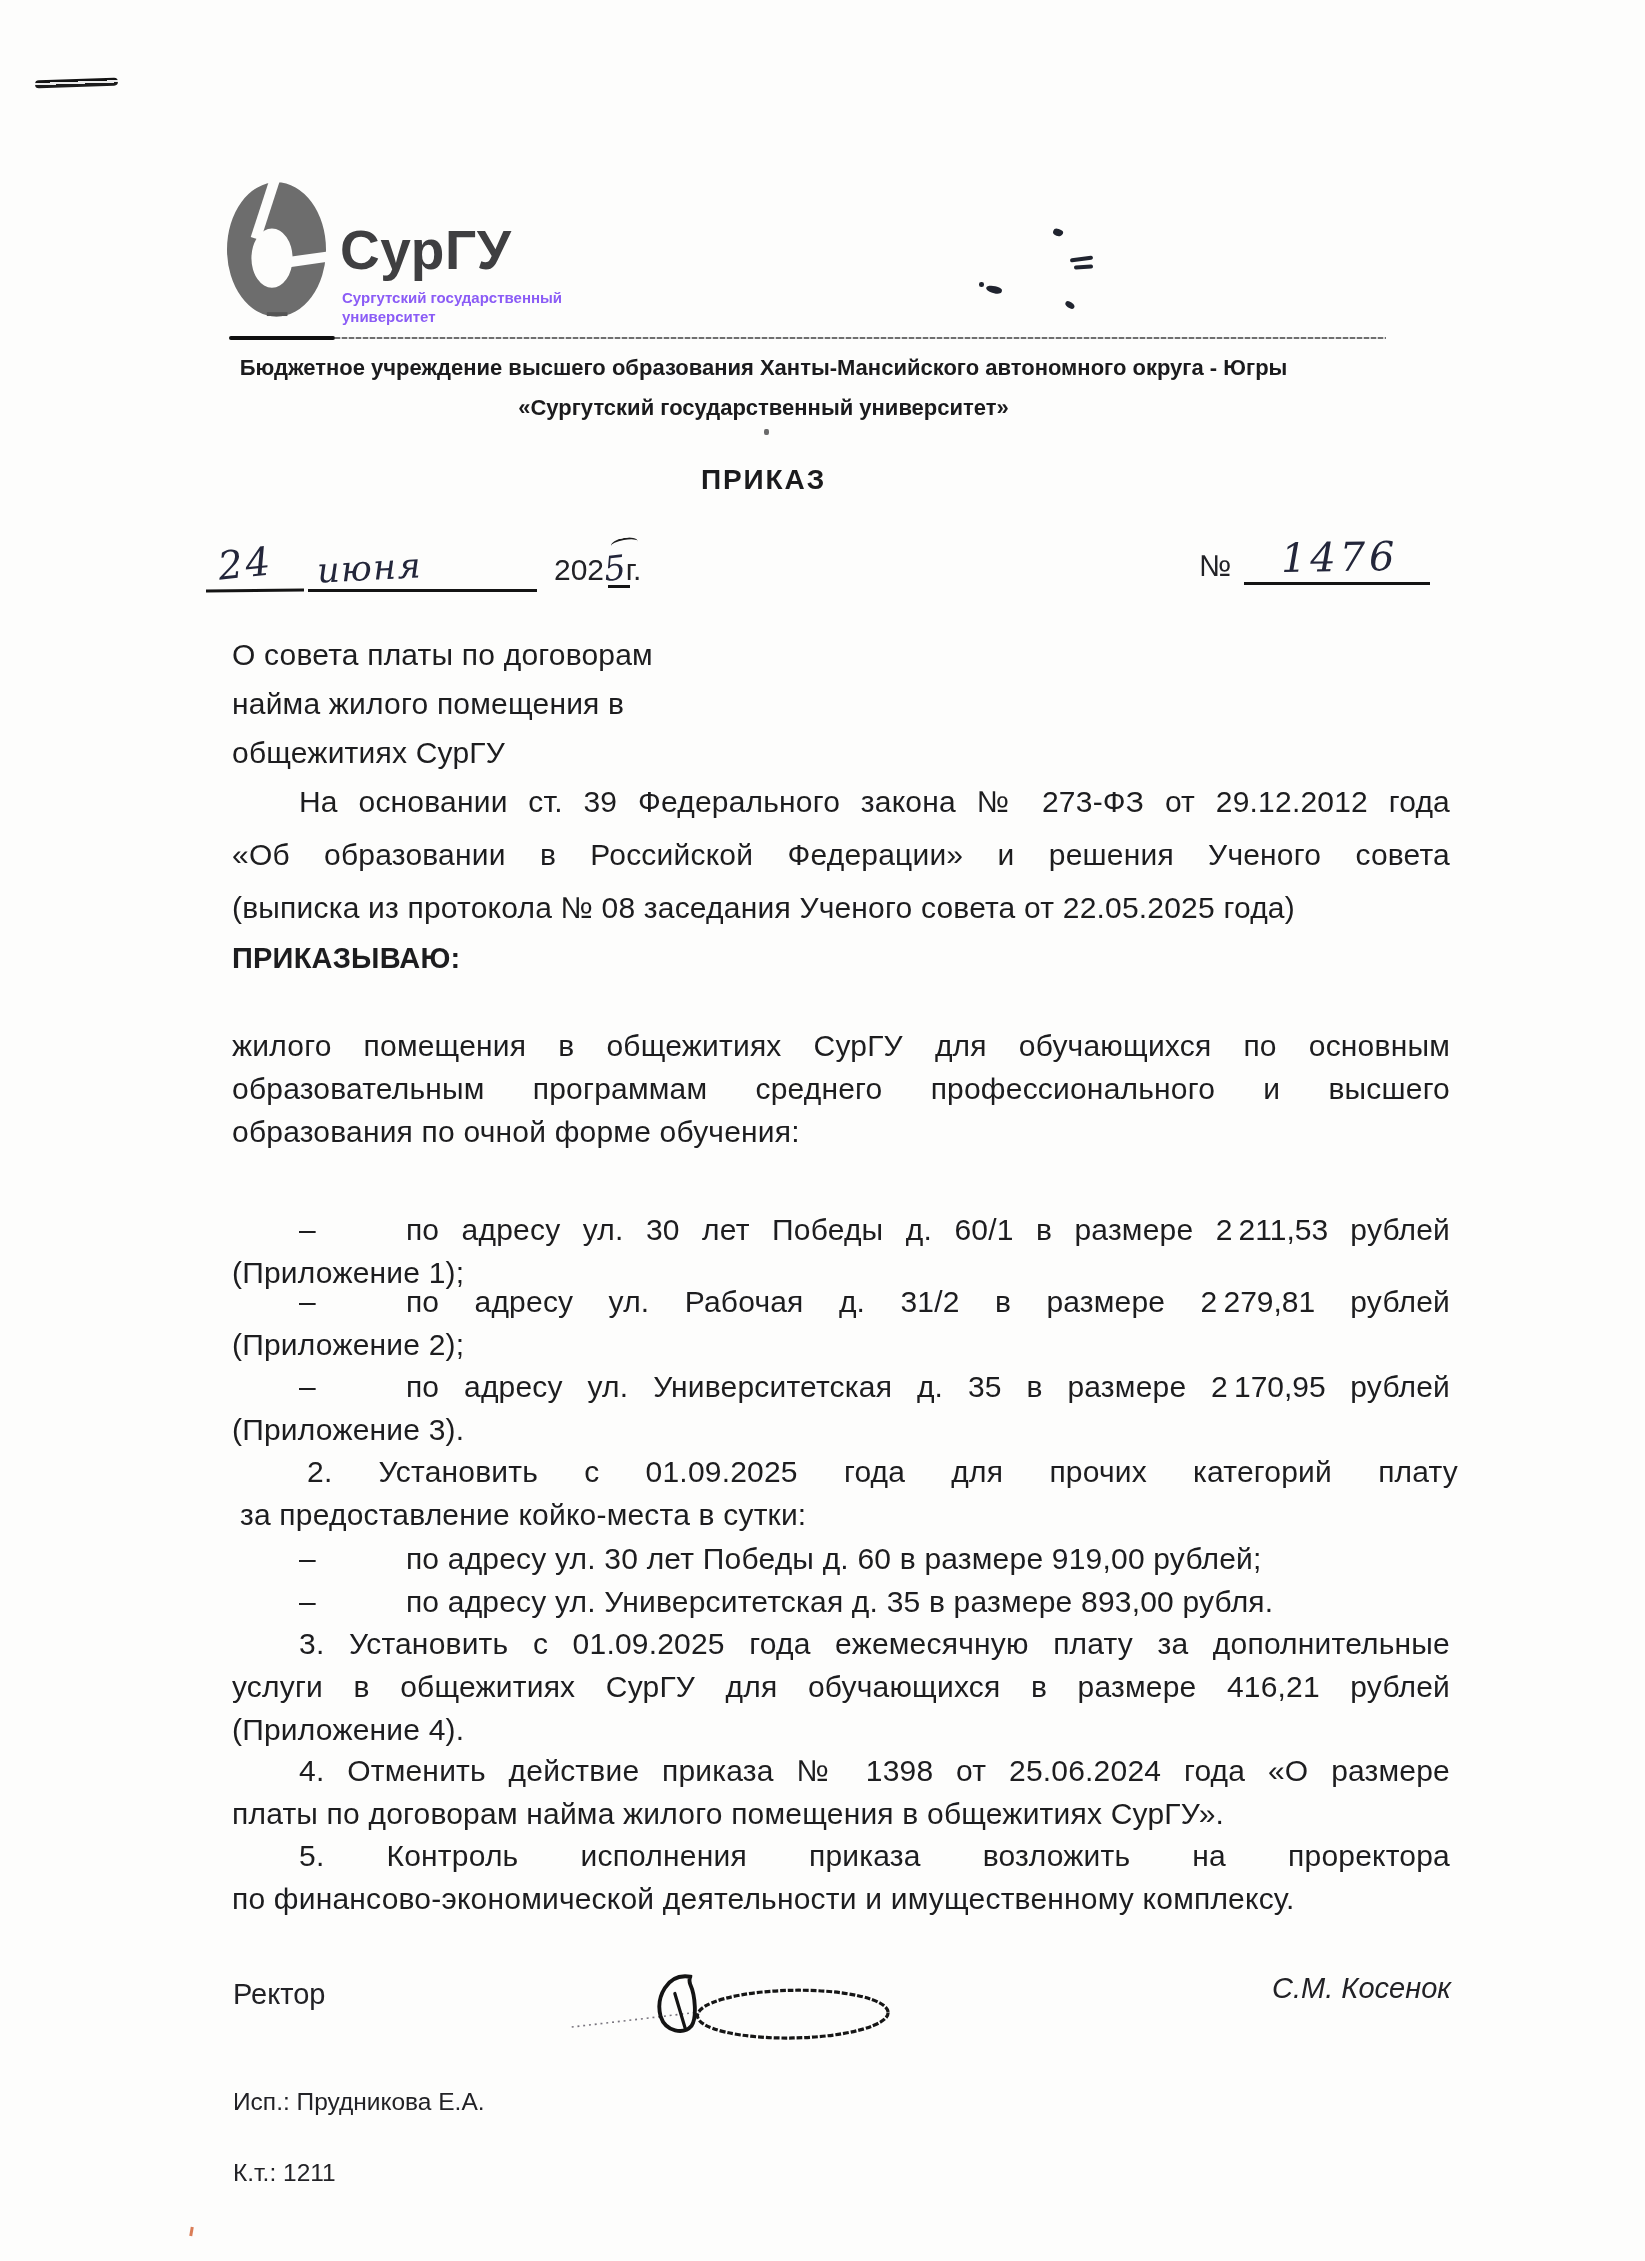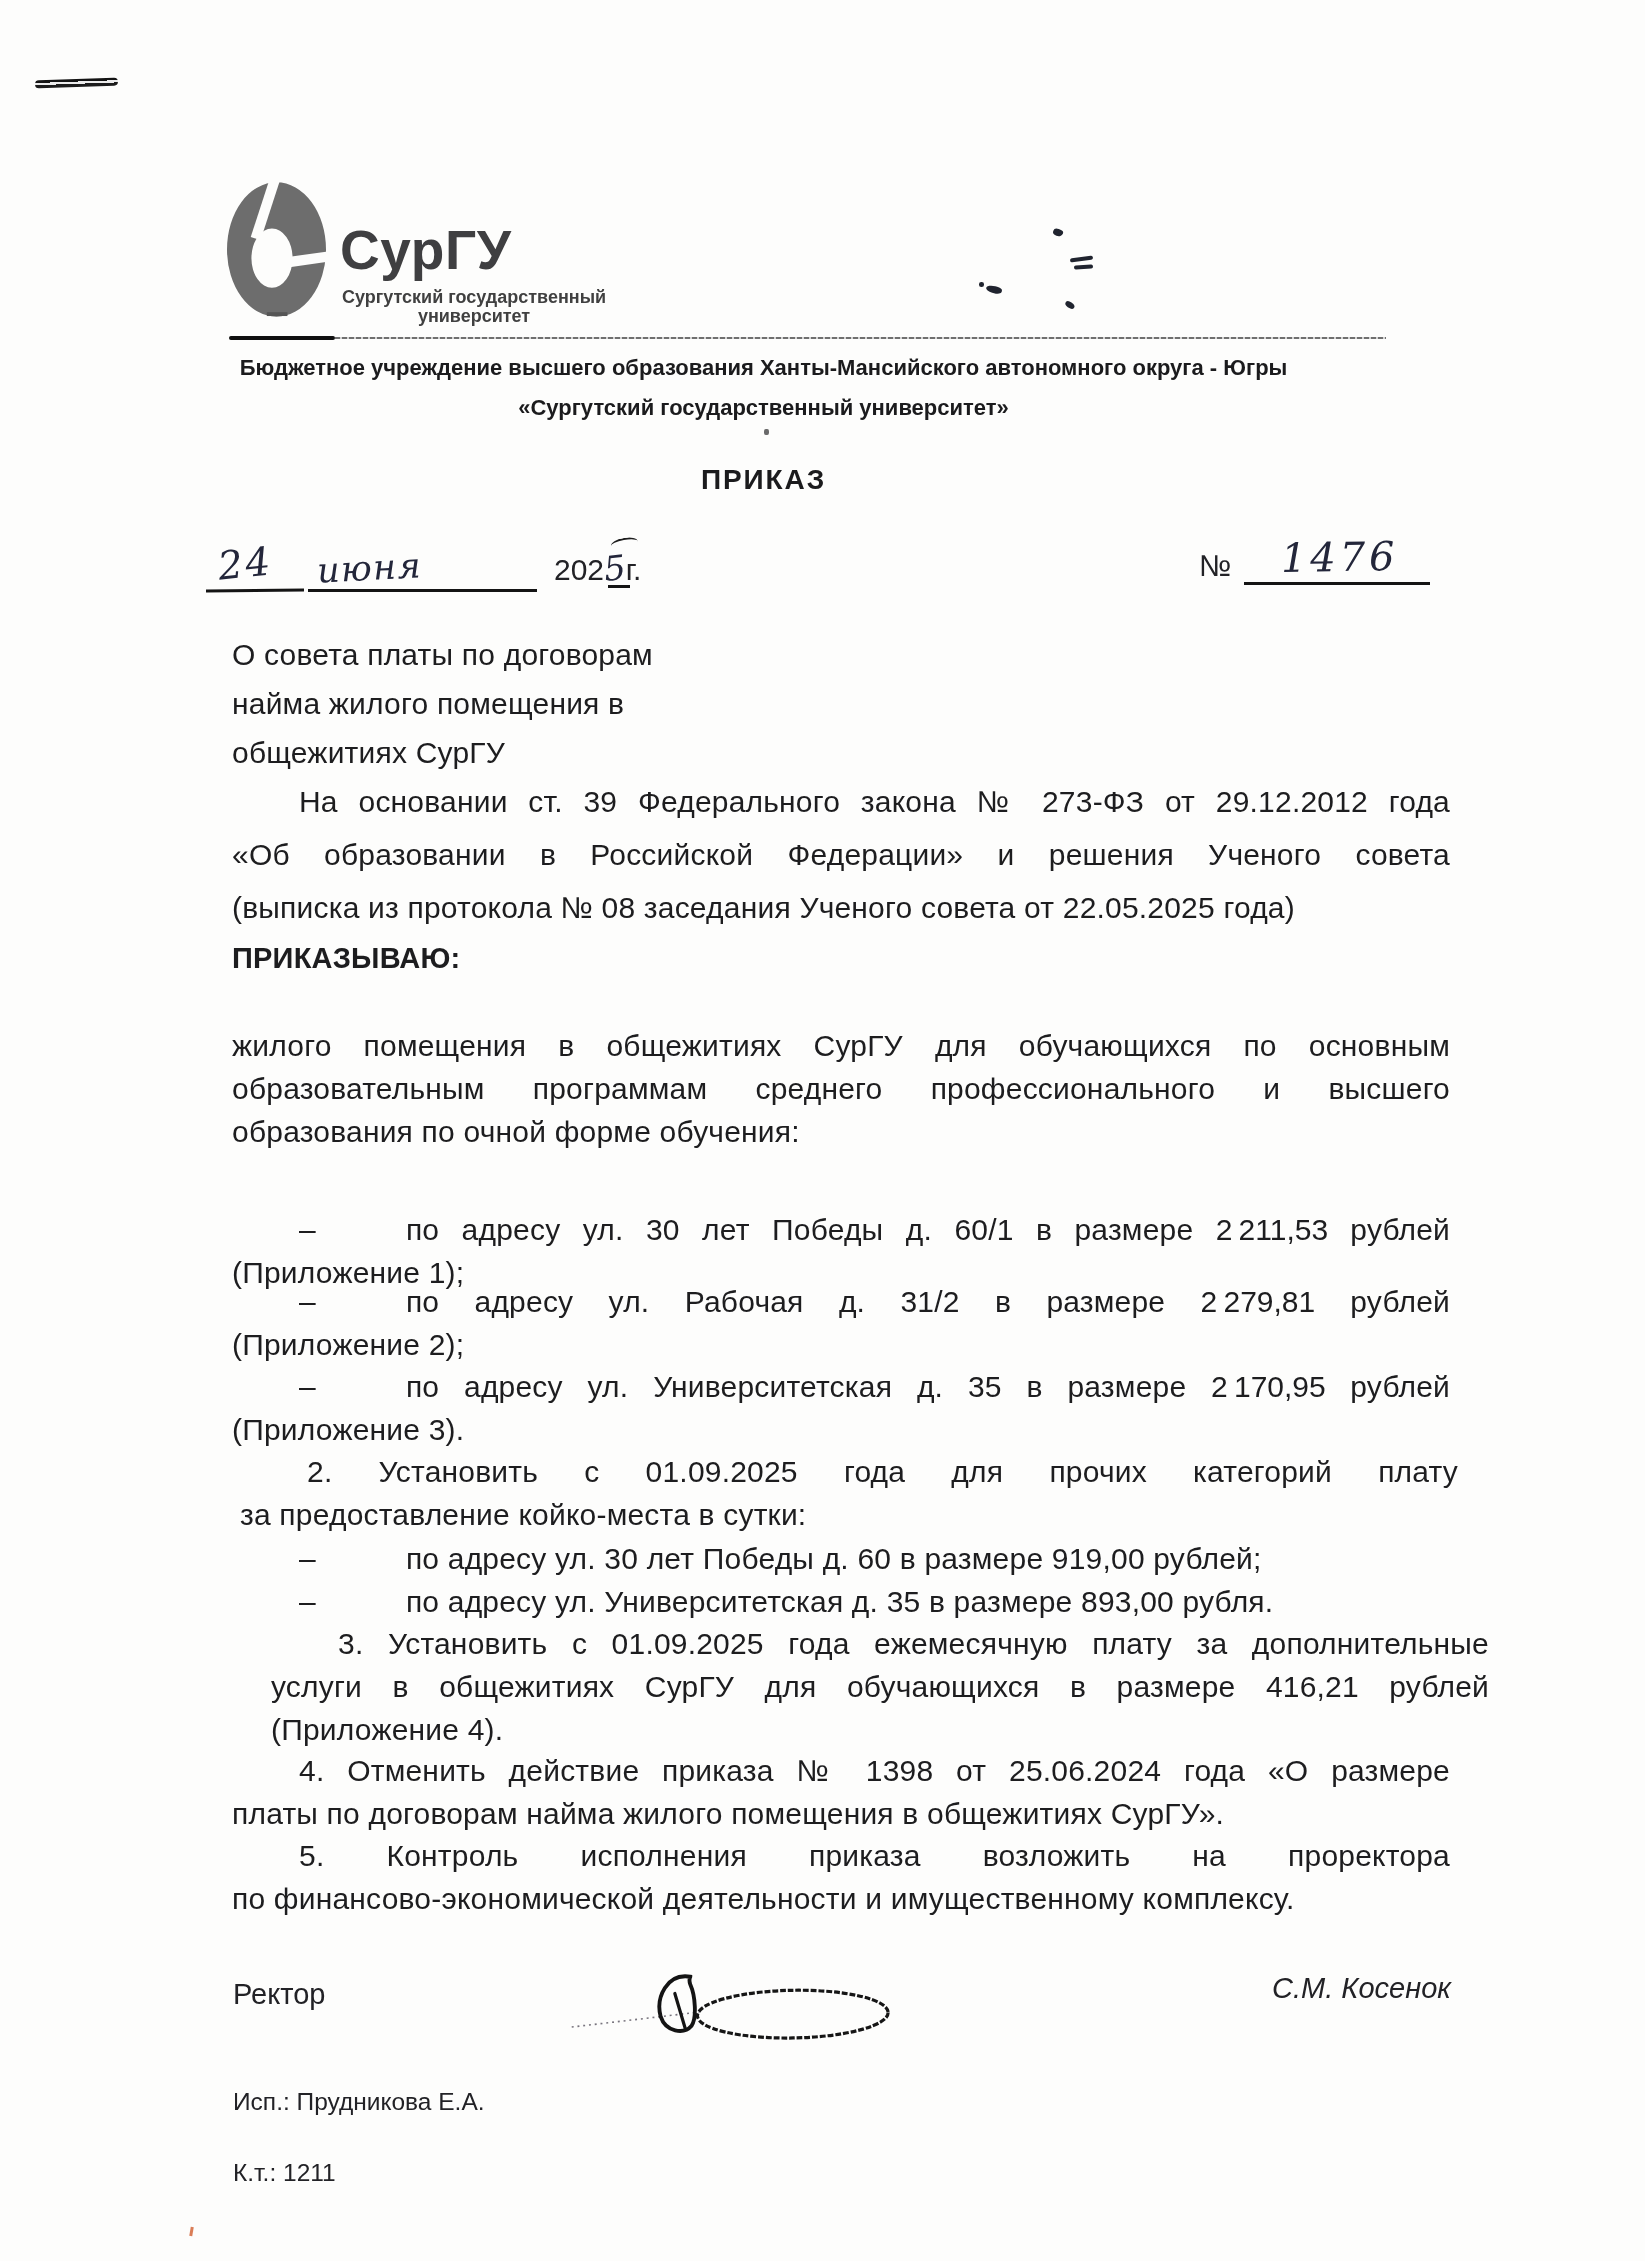--- a/index.html
+++ b/index.html
@@ -22,21 +22,21 @@
   .sp3{left:1074px;top:265px;width:19.3px;height:3.9px;border-radius:1.9px;transform:rotate(-4deg);}
   .sp4{left:979px;top:282px;width:4.5px;height:4.5px;border-radius:50%;}
   .sp5{left:986px;top:286px;width:15.5px;height:7px;border-radius:60% 40% 50% 50%;transform:rotate(15deg);}
   .sp6{left:1065px;top:302px;width:9.7px;height:5.8px;border-radius:50%;transform:rotate(35deg);}
   .sp7{left:764px;top:429px;width:4.5px;height:5.8px;border-radius:40%;background:#6a6a6a;}
   .sp8{left:190px;top:2227px;width:3.2px;height:9px;background:#d4663a;opacity:.85;transform:rotate(10deg);}
 
   
   .logo-svg{left:227px;top:182px;width:99px;height:135px;}
   .logo-acronym{left:340px;top:218px;font-size:55px;font-weight:bold;color:#3f3f41;letter-spacing:0.6px;}
-  .logo-sub{left:342px;top:288px;font-size:18px;font-weight:bold;color:#404040;line-height:19.3px;text-align:center;}
+  .logo-sub{left:342px;top:288px;font-size:15px;font-weight:bold;color:#8b5cf6;line-height:19.3px;}
 
   
   .sep-line{left:229px;top:336px;width:1157px;height:3.9px;}
   .sep-line::before{content:"";position:absolute;left:0;top:0;width:106px;height:3.9px;background:#101010;border-radius:1.9px;}
   .sep-line::after{content:"";position:absolute;left:106px;right:0;top:1.3px;height:1.9px;
     background:repeating-linear-gradient(to right,#4c4c4c 0 5.2px,#c9c9c9 5.2px 7px);opacity:.8;}
 
   
   .hdr{left:103px;width:1321px;text-align:center;color:#1b1b1d;font-weight:bold;}
   .org1{top:355px;font-size:22px;}
@@ -70,21 +70,21 @@
   .subject{top:630px;line-height:49px;}
   .preamble{top:775px;line-height:53px;}
   .resolve{top:942px;font-weight:bold;font-size:29px;}
   .b1{top:1024px;line-height:43px;}
   .b2{top:1208px;line-height:43px;}
   .b3{top:1280px;line-height:43px;}
   .b4{top:1365px;line-height:43px;}
   .b5{top:1450px;line-height:43px;margin-left:8px;}
   .b6{top:1537px;line-height:43px;}
   .b7{top:1580px;line-height:43px;}
-  .b8{top:1622px;line-height:43px;margin-left:39px;}
+  .b8{top:1622px;line-height:43px;}
   .b9{top:1749px;line-height:43px;}
   .b10{top:1834px;line-height:43px;}
 
   
   .sig-role{left:233px;top:1978px;font-size:29px;}
   .sig-name{left:1064px;top:1972px;width:387px;text-align:right;font-size:29px;font-style:italic;}
   .sig-svg{left:564px;top:1960px;width:348px;height:87px;}
 
   
   .exec{left:233px;top:2088px;font-size:24.5px;}

